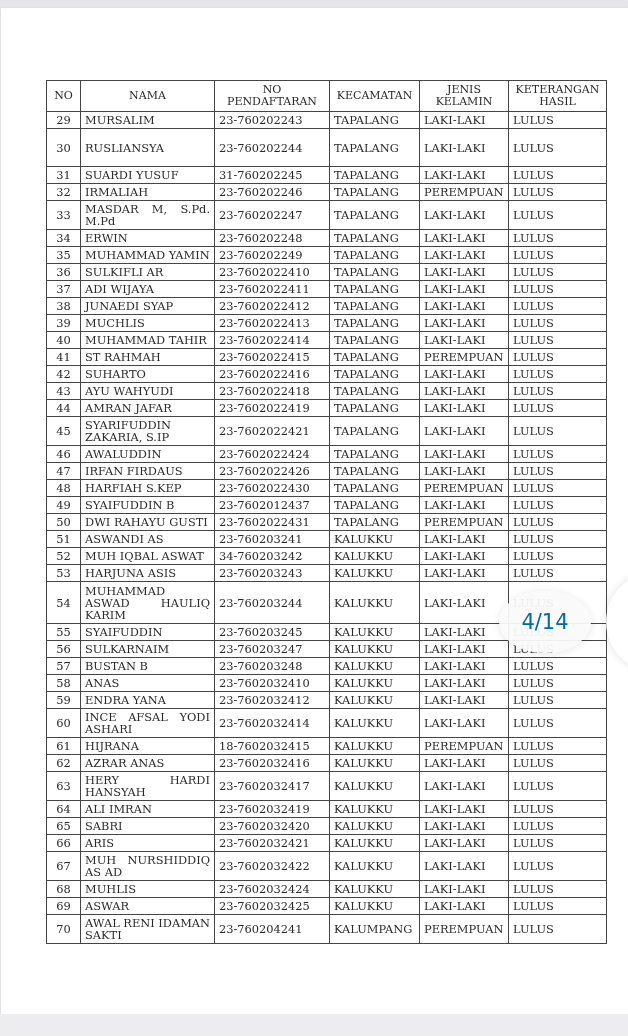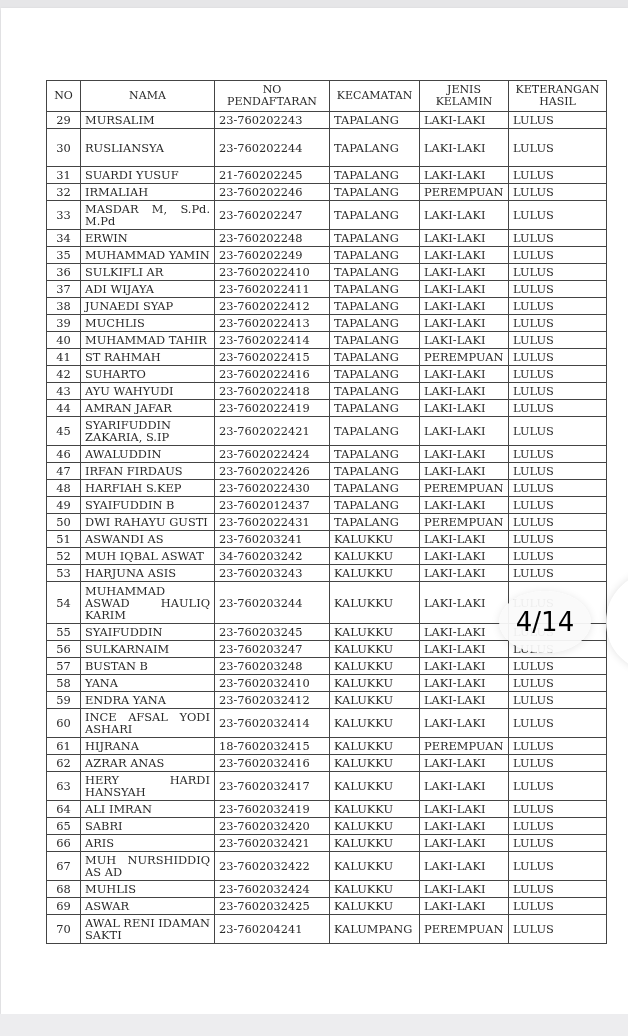--- a/index.html
+++ b/index.html
@@ -20,21 +20,21 @@
   tr.tall td { height:33px;margin-top:46px; }
   tr.triple td { height:37px; }
   col.c-no { width:34px; }
   col.c-nama { width:134px; }
   col.c-nopen { width:115px; }
   col.c-kec { width:90px; }
   col.c-jk { width:89px; }
   col.c-ket { width:98px; }
   .page-indicator { position:absolute; left:499px; top:591px; width:92px; height:62px; border-radius:50%;
           background:rgba(250,250,250,0.94); box-shadow:0 1px 8px rgba(0,0,0,0.10);
-          font-family:"DejaVu Sans", "Liberation Sans", sans-serif; font-size:26px; color:#000000;
+          font-family:"DejaVu Sans", "Liberation Sans", sans-serif; font-size:21px; color:#0369a1;
           display:flex; align-items:center; justify-content:center; }
   .side-button { position:absolute; left:606px; top:572px; width:100px; height:100px; border-radius:50%;
           background:rgba(255,255,255,0.85); box-shadow:0 0 8px rgba(0,0,0,0.12); }
 </style>
 </head>
 <body>
 
 <div class="top-strip"></div>
 <div class="page">
 </div>
@@ -71,21 +71,21 @@
         <td class="no">30</td>
         <td class="nama">RUSLIANSYA</td>
         <td class="nopen">23-760202244</td>
         <td class="kec">TAPALANG</td>
         <td class="jk">LAKI-LAKI</td>
         <td class="ket">LULUS</td>
       </tr>
       <tr>
         <td class="no">31</td>
         <td class="nama">SUARDI YUSUF</td>
-        <td class="nopen">21-760202245</td>
+        <td class="nopen">31-760202245</td>
         <td class="kec">TAPALANG</td>
         <td class="jk">LAKI-LAKI</td>
         <td class="ket">LULUS</td>
       </tr>
       <tr>
         <td class="no">32</td>
         <td class="nama">IRMALIAH</td>
         <td class="nopen">23-760202246</td>
         <td class="kec">TAPALANG</td>
         <td class="jk">PEREMPUAN</td>
@@ -286,21 +286,21 @@
       <tr>
         <td class="no">57</td>
         <td class="nama">BUSTAN B</td>
         <td class="nopen">23-760203248</td>
         <td class="kec">KALUKKU</td>
         <td class="jk">LAKI-LAKI</td>
         <td class="ket">LULUS</td>
       </tr>
       <tr>
         <td class="no">58</td>
-        <td class="nama">YANA</td>
+        <td class="nama">ANAS</td>
         <td class="nopen">23-7602032410</td>
         <td class="kec">KALUKKU</td>
         <td class="jk">LAKI-LAKI</td>
         <td class="ket">LULUS</td>
       </tr>
       <tr>
         <td class="no">59</td>
         <td class="nama">ENDRA YANA</td>
         <td class="nopen">23-7602032412</td>
         <td class="kec">KALUKKU</td>

